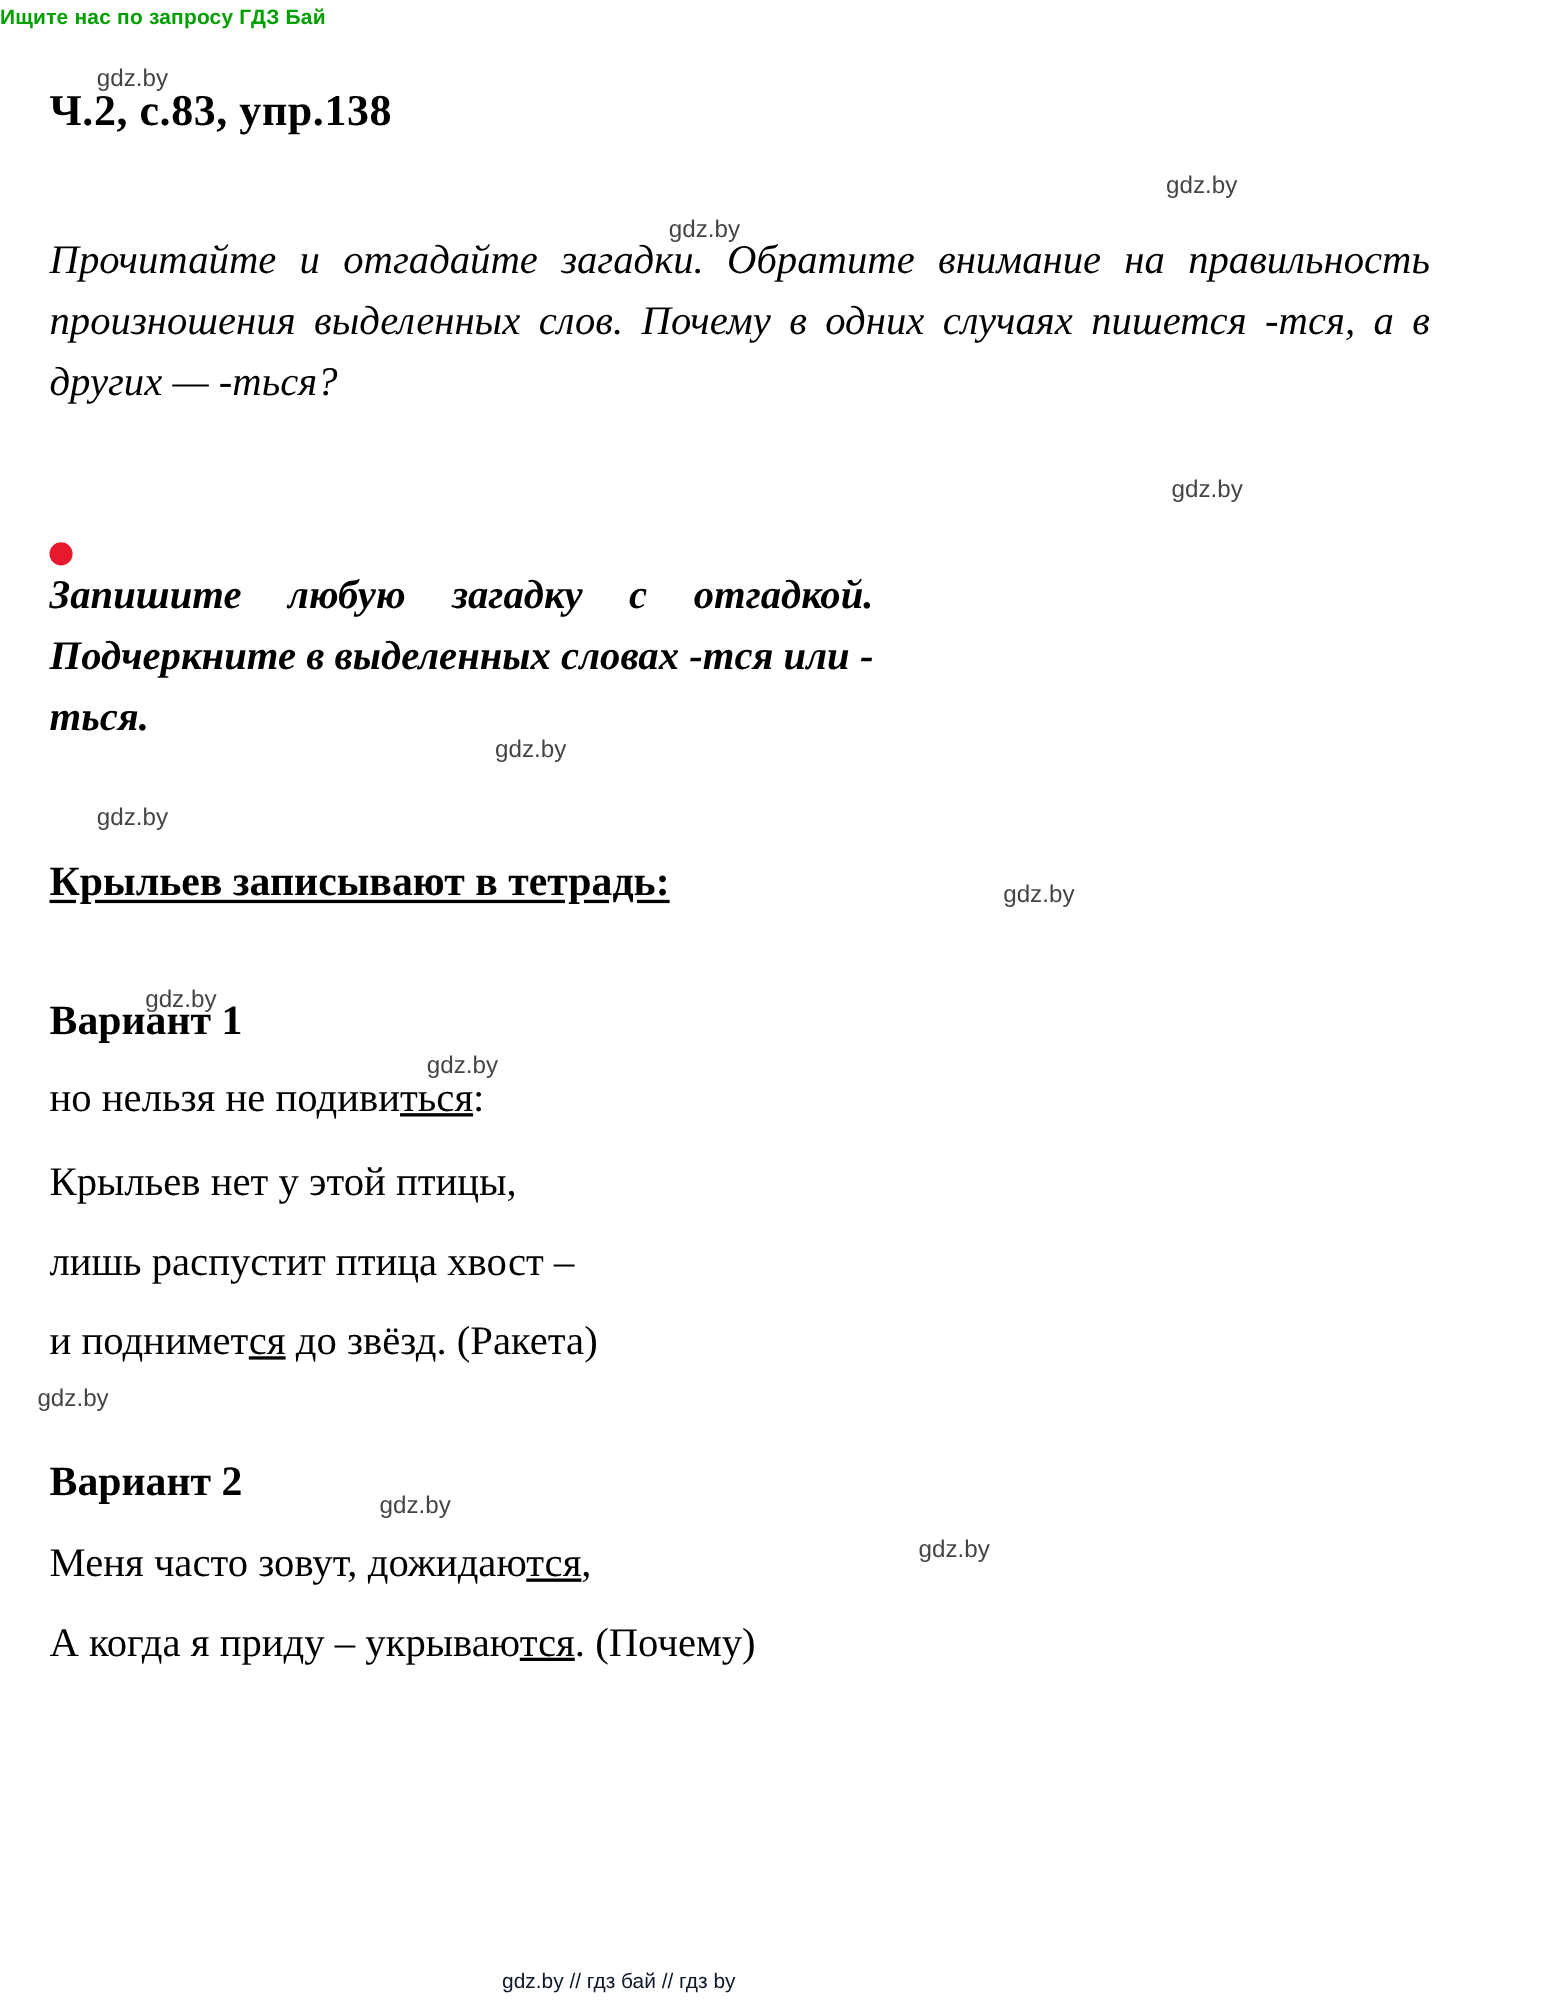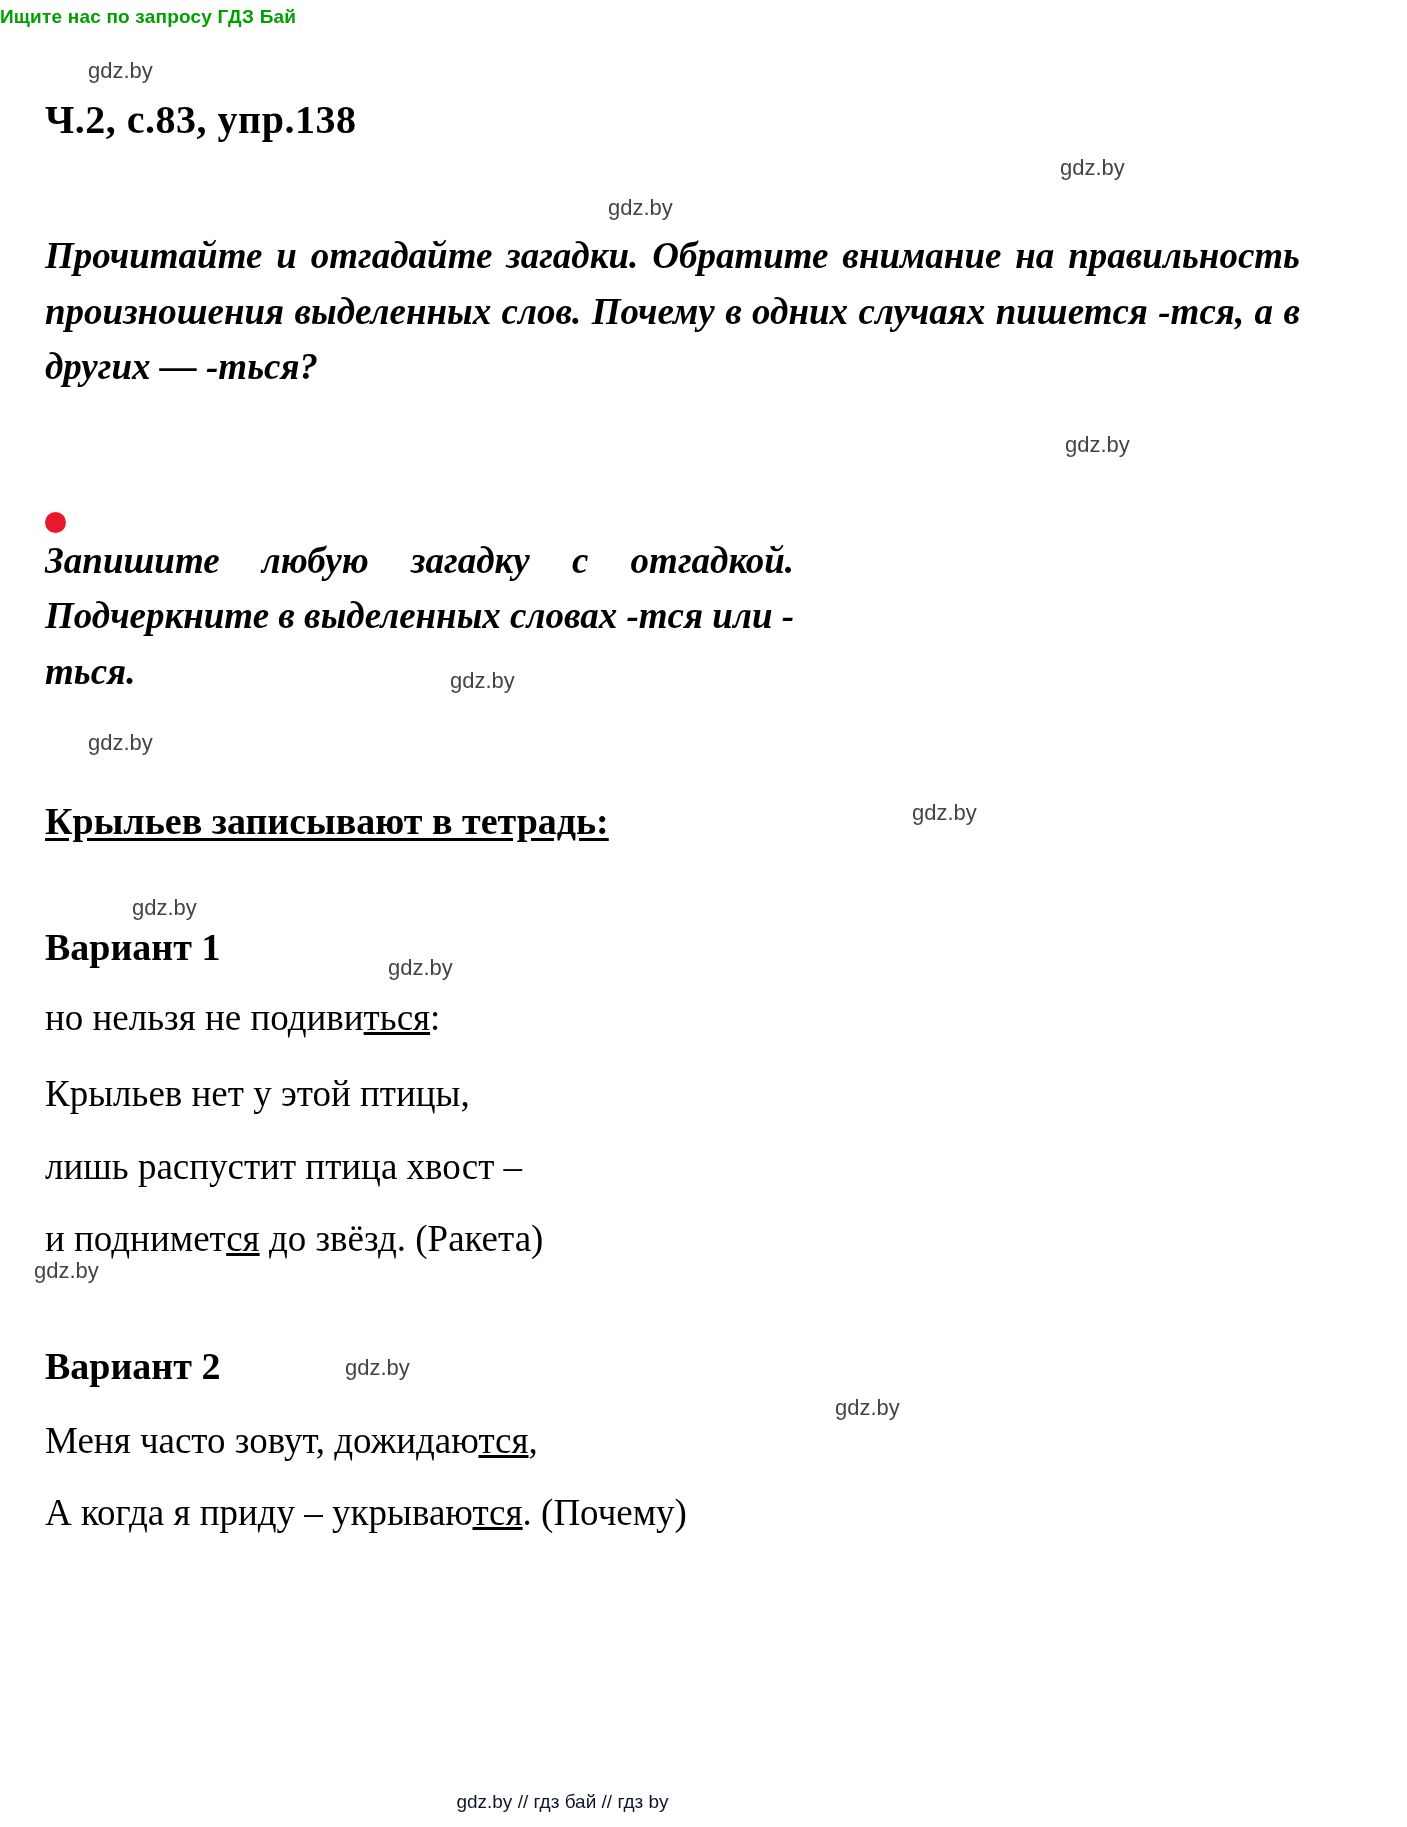--- a/index.html
+++ b/index.html
@@ -37,32 +37,32 @@
     position: absolute;
     font-family: "Liberation Sans", sans-serif;
     font-size: 22px;
     color: #3a3a3a;
     opacity: 0.95;
     white-space: nowrap;
     pointer-events: none;
   }
   .content {
     position: relative;
-    padding: 41px 60px 0 45px;
+    padding: 22px 60px 0 45px;
   }
   .exercise-title {
     font-size: 40px;
     font-weight: bold;
     letter-spacing: 0.5px;
     margin: 55px 0 0 0;
   }
   .task-block {
     margin-top: 85px;
     font-size: 37px;
-    font-weight: bold;
+    font-weight: normal;
     font-style: italic;
     line-height: 1.5;
     text-align: justify;
     text-justify: inter-word;
     width: 1255px;
   }
   .task-block p { margin: 0; }
   .bullet-block {
     margin-top: 95px;
     display: flex;

